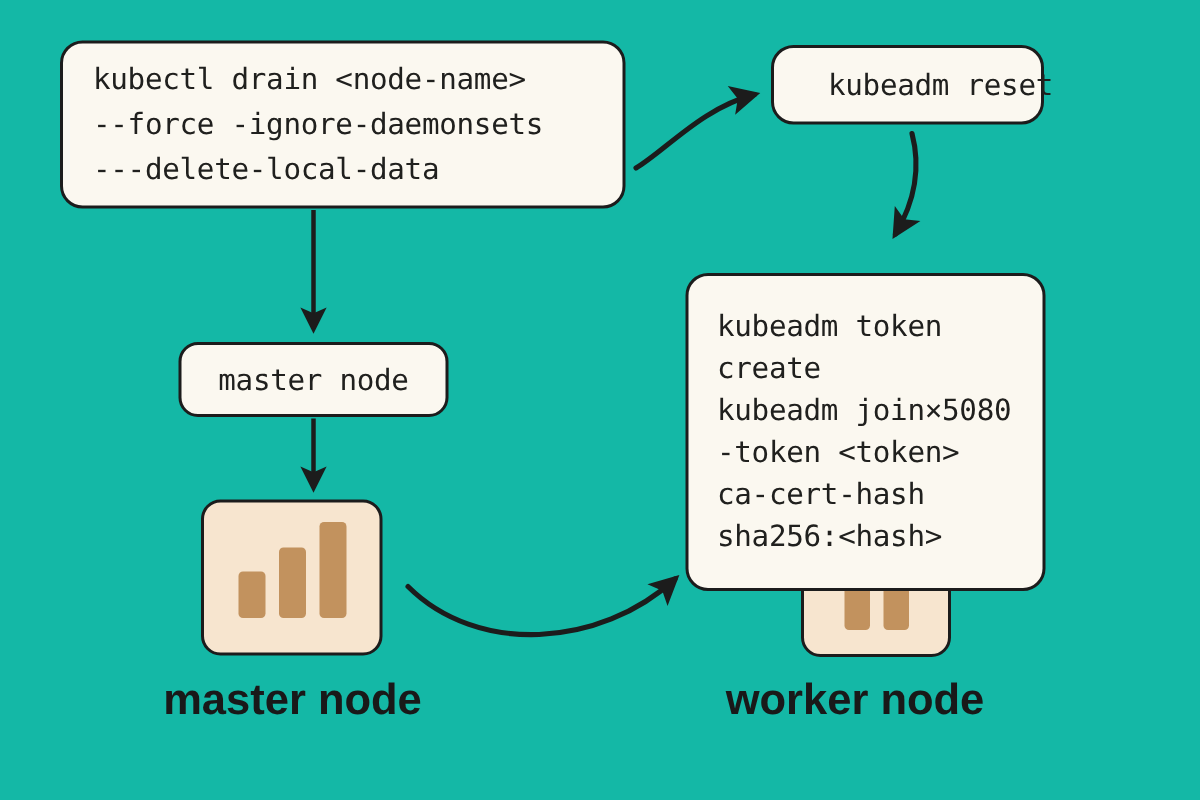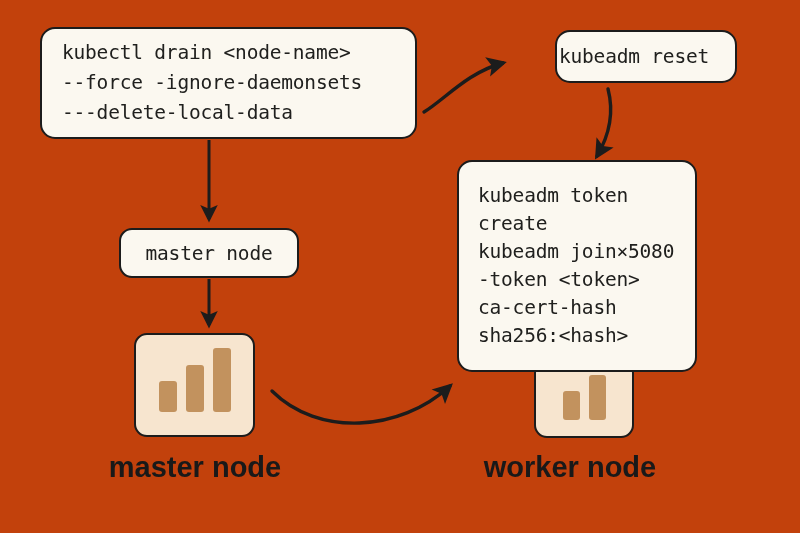--- a/index.html
+++ b/index.html
@@ -10,21 +10,21 @@
     width: 800px;
     height: 533px;
     background: #faf7ef;
     font-family: "Liberation Sans", sans-serif;
     overflow: hidden;
   }
   #diagram {
     position: relative;
     width: 800px;
     height: 533px;
-    background: #c2410c;
+    background: #14b8a6;
   }
   .svg-layer {
     position: absolute;
     left: 0;
     top: 0;
     width: 800px;
     height: 533px;
     pointer-events: none;
   }
   .cmd-box {
@@ -53,41 +53,40 @@
     font-size: 19.5px;
     line-height: 30px;
     z-index: 5;
   }
   
   #box-reset {
     left: 514px;
     top: 30px;
     width: 182px;
     height: 53px;
-    padding: 0 2px;
+    padding: 0 36px;
     font-size: 19.5px;
     line-height: 26px;
     z-index: 5;
-    margin-left: 41px;
   }
   
   #box-master-pill {
     left: 119px;
     top: 228px;
     width: 180px;
     height: 50px;
     align-items: center;
     font-size: 19.5px;
     border-radius: 13px;
     z-index: 5;
   }
   
   #box-join {
     left: 457px;
-    top: 160px;
+    top: 182px;
     width: 240px;
     height: 212px;
     padding: 6px 19px;
     font-size: 19.5px;
     line-height: 28px;
     z-index: 6;
   }
   
   .node-icon {
     position: absolute;

